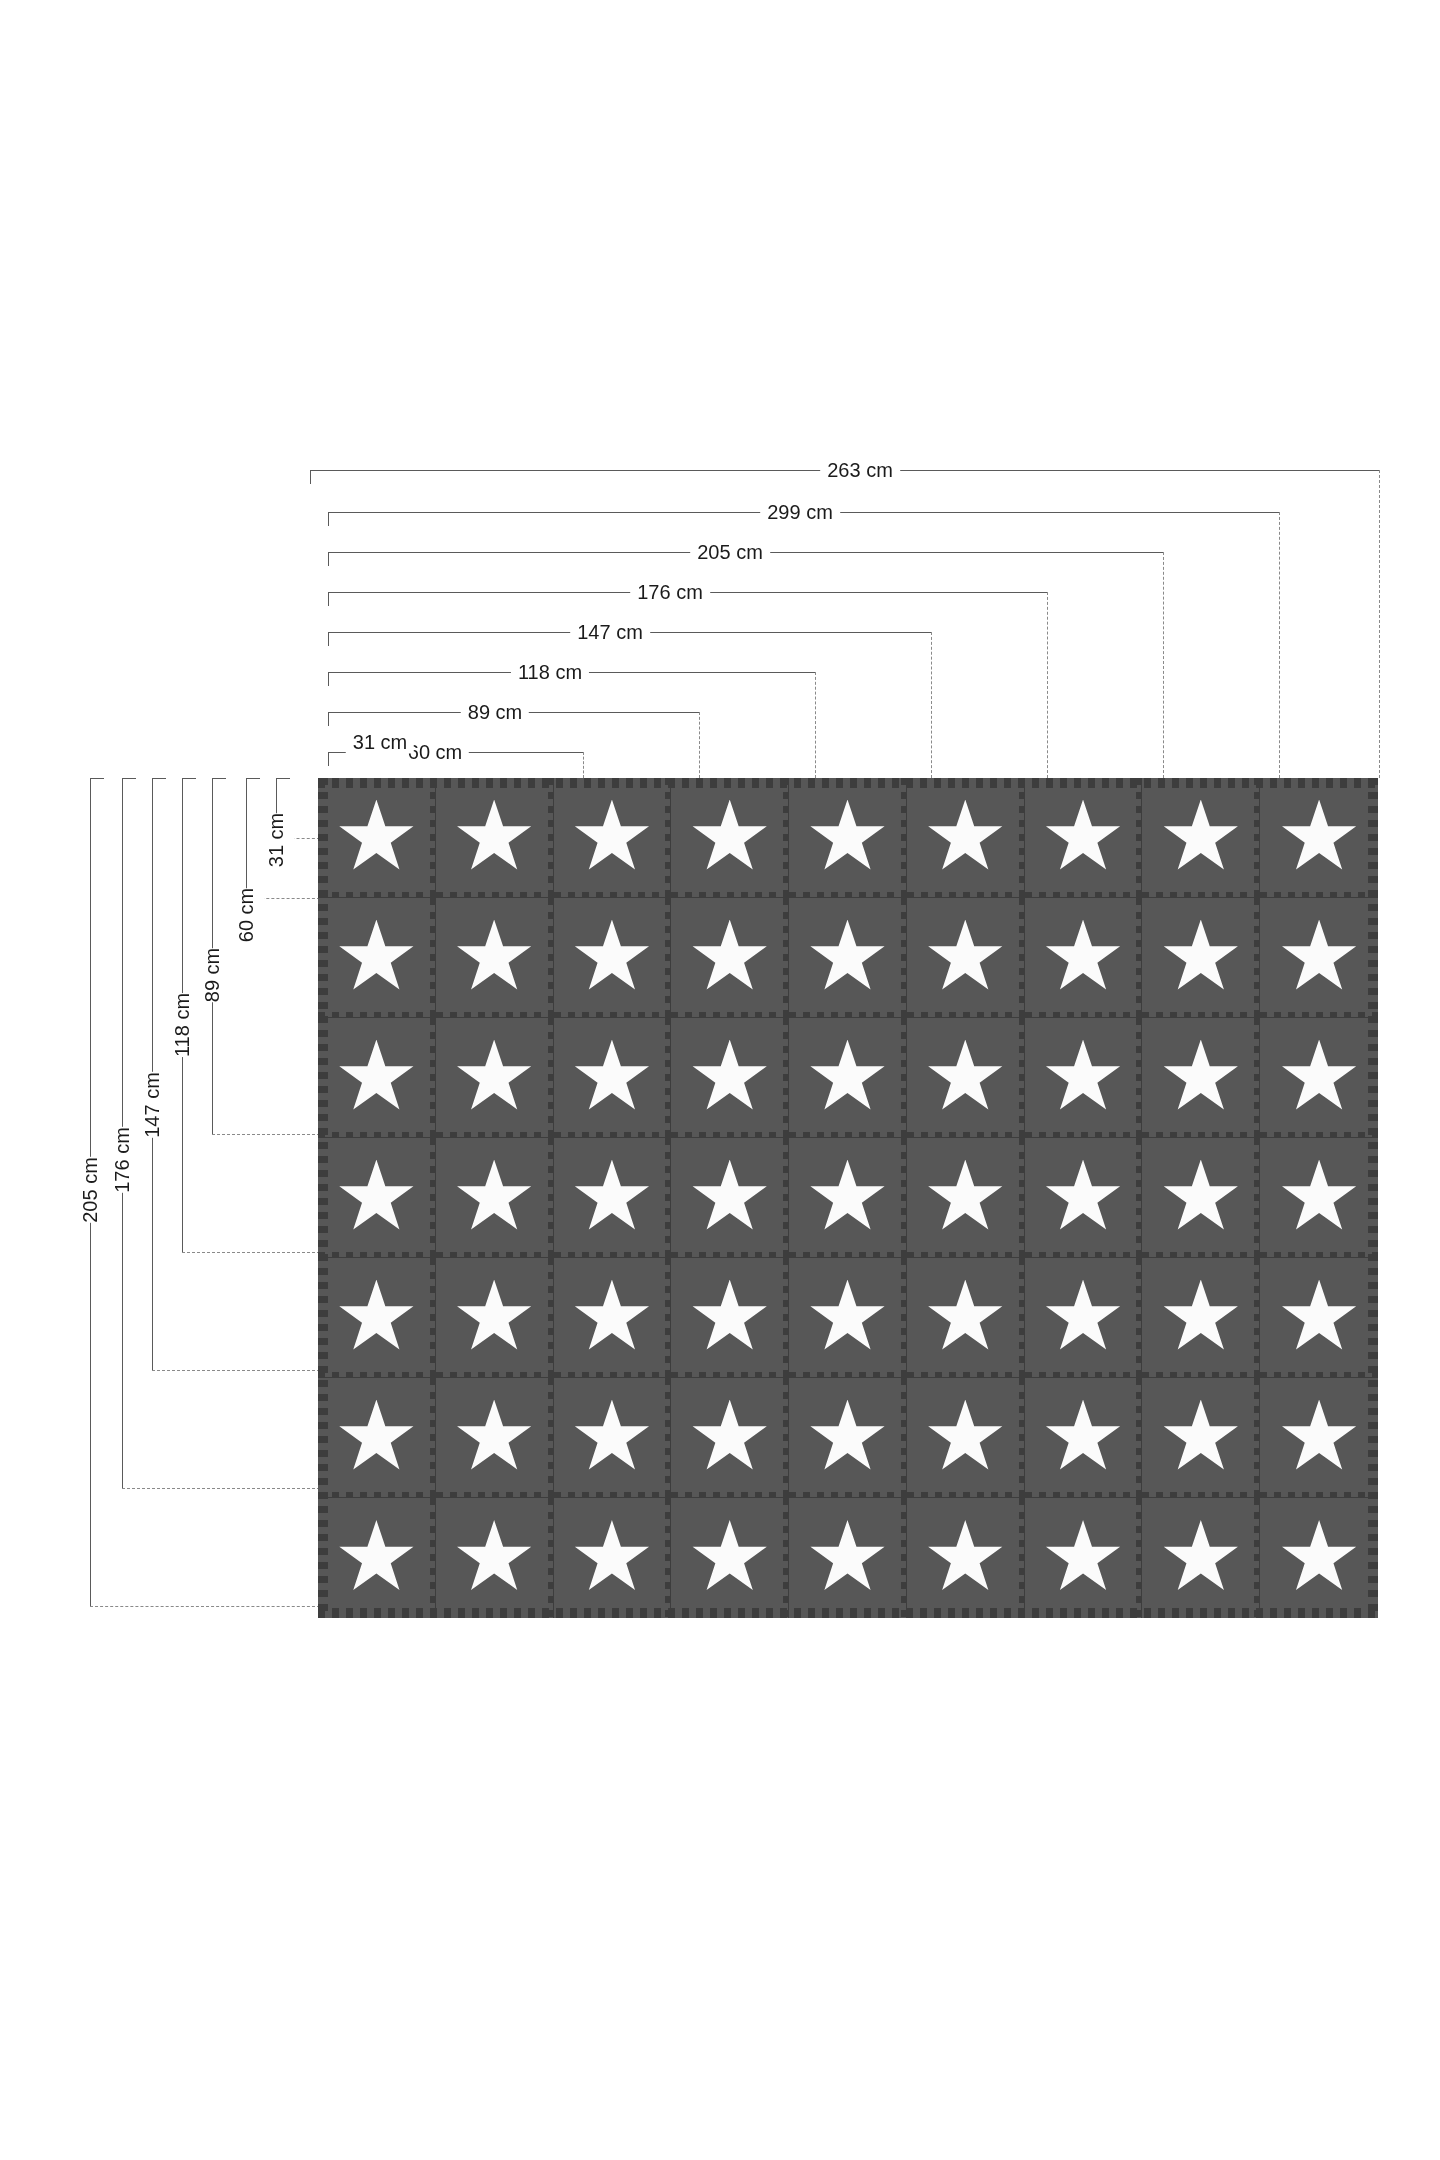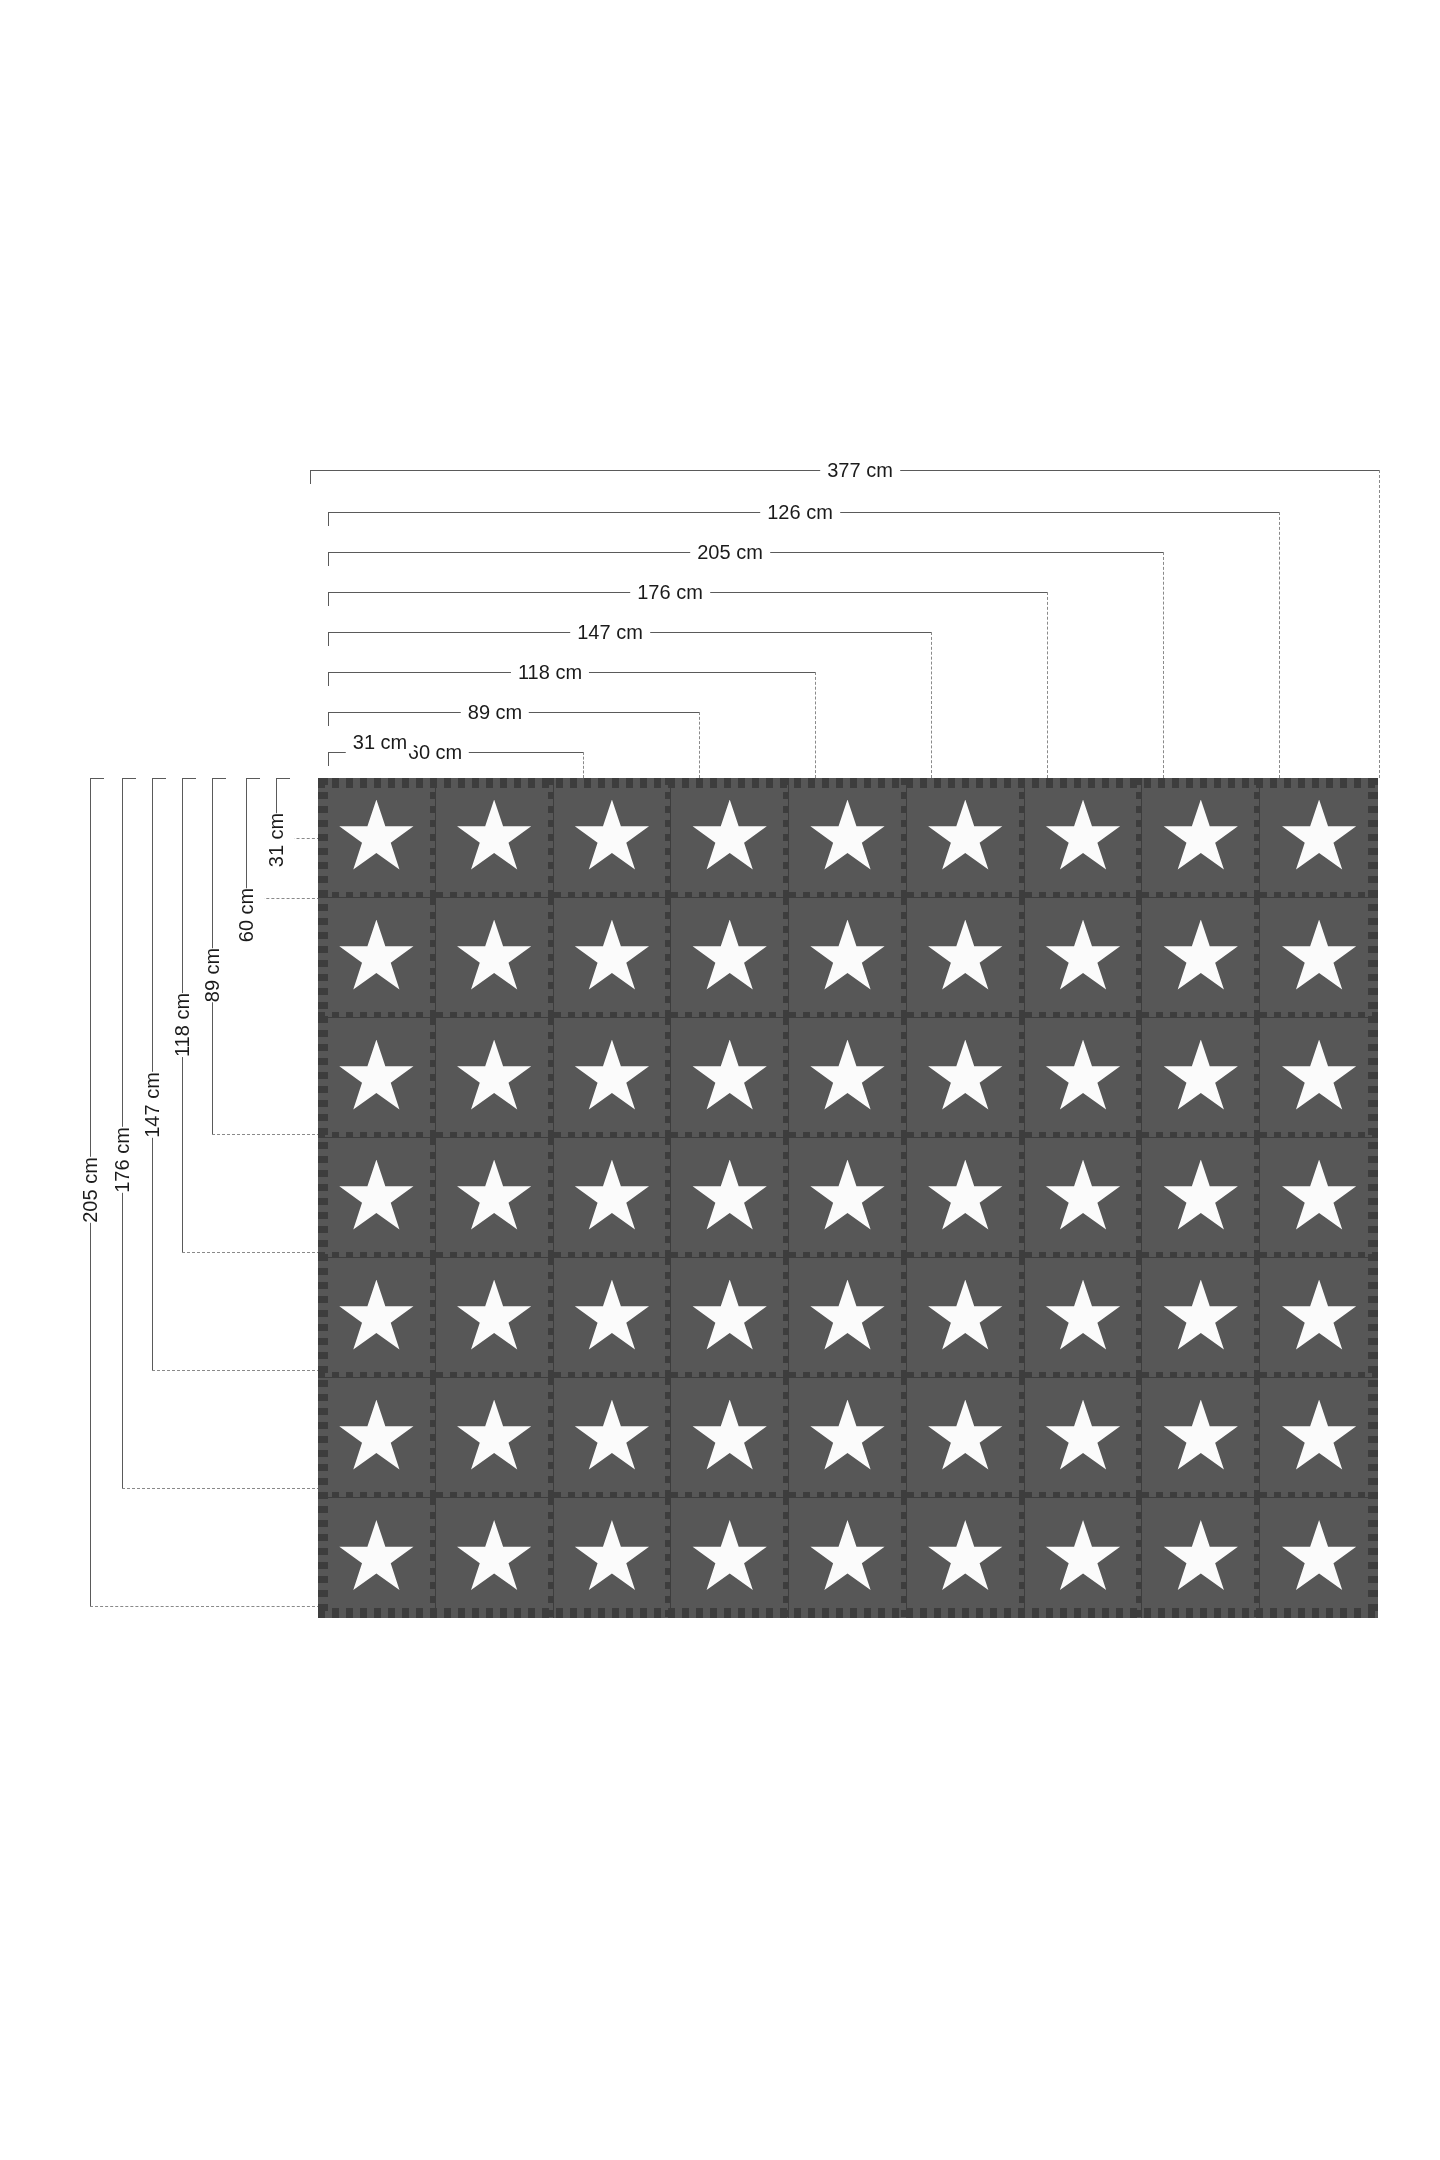--- a/index.html
+++ b/index.html
@@ -113,26 +113,26 @@
   }
 </style>
 </head>
 <body>
 
 <div id="stage">
 
   <div class="dim-line-h" style="left:310px; top:470px; width:1070px;"></div>
   <div class="dim-line-v" style="left:310px; top:470px; height:14px;"></div>
   <div class="dim-dash-v" style="left:1379px; top:470px; height:308px;"></div>
-  <div class="dim-label-h" style="left:860px; top:470px;">377 cm</div>
+  <div class="dim-label-h" style="left:860px; top:470px;">263 cm</div>
 
   <div class="dim-line-h" style="left:328px; top:512px; width:952px;"></div>
   <div class="dim-line-v" style="left:328px; top:512px; height:14px;"></div>
   <div class="dim-dash-v" style="left:1279px; top:512px; height:266px;"></div>
-  <div class="dim-label-h" style="left:800px; top:512px;">126 cm</div>
+  <div class="dim-label-h" style="left:800px; top:512px;">299 cm</div>
 
   <div class="dim-line-h" style="left:328px; top:552px; width:836px;"></div>
   <div class="dim-line-v" style="left:328px; top:552px; height:14px;"></div>
   <div class="dim-dash-v" style="left:1163px; top:552px; height:226px;"></div>
   <div class="dim-label-h" style="left:730px; top:552px;">205 cm</div>
 
   <div class="dim-line-h" style="left:328px; top:592px; width:720px;"></div>
   <div class="dim-line-v" style="left:328px; top:592px; height:14px;"></div>
   <div class="dim-dash-v" style="left:1047px; top:592px; height:186px;"></div>
   <div class="dim-label-h" style="left:670px; top:592px;">176 cm</div>

